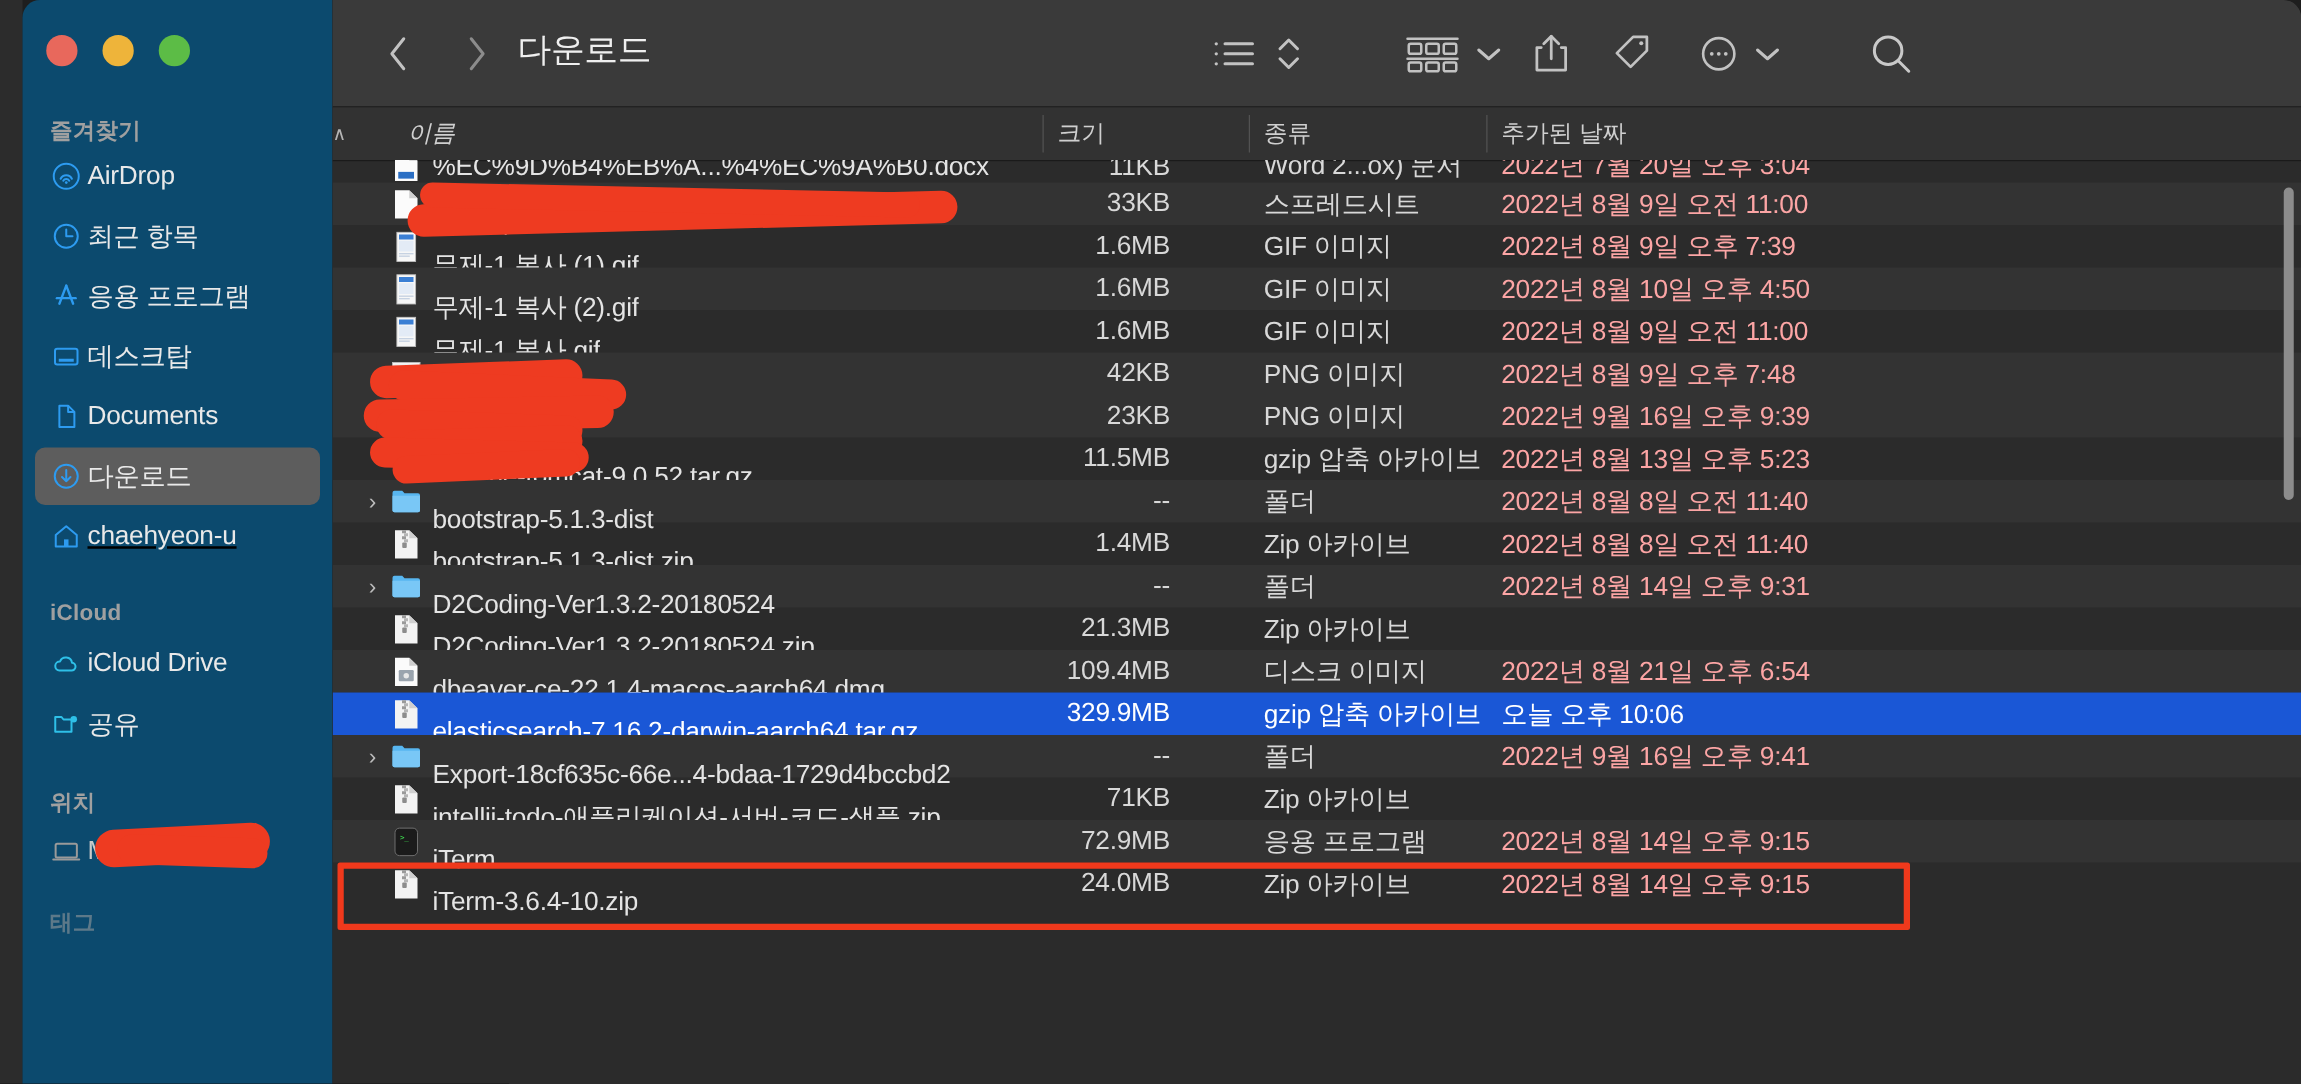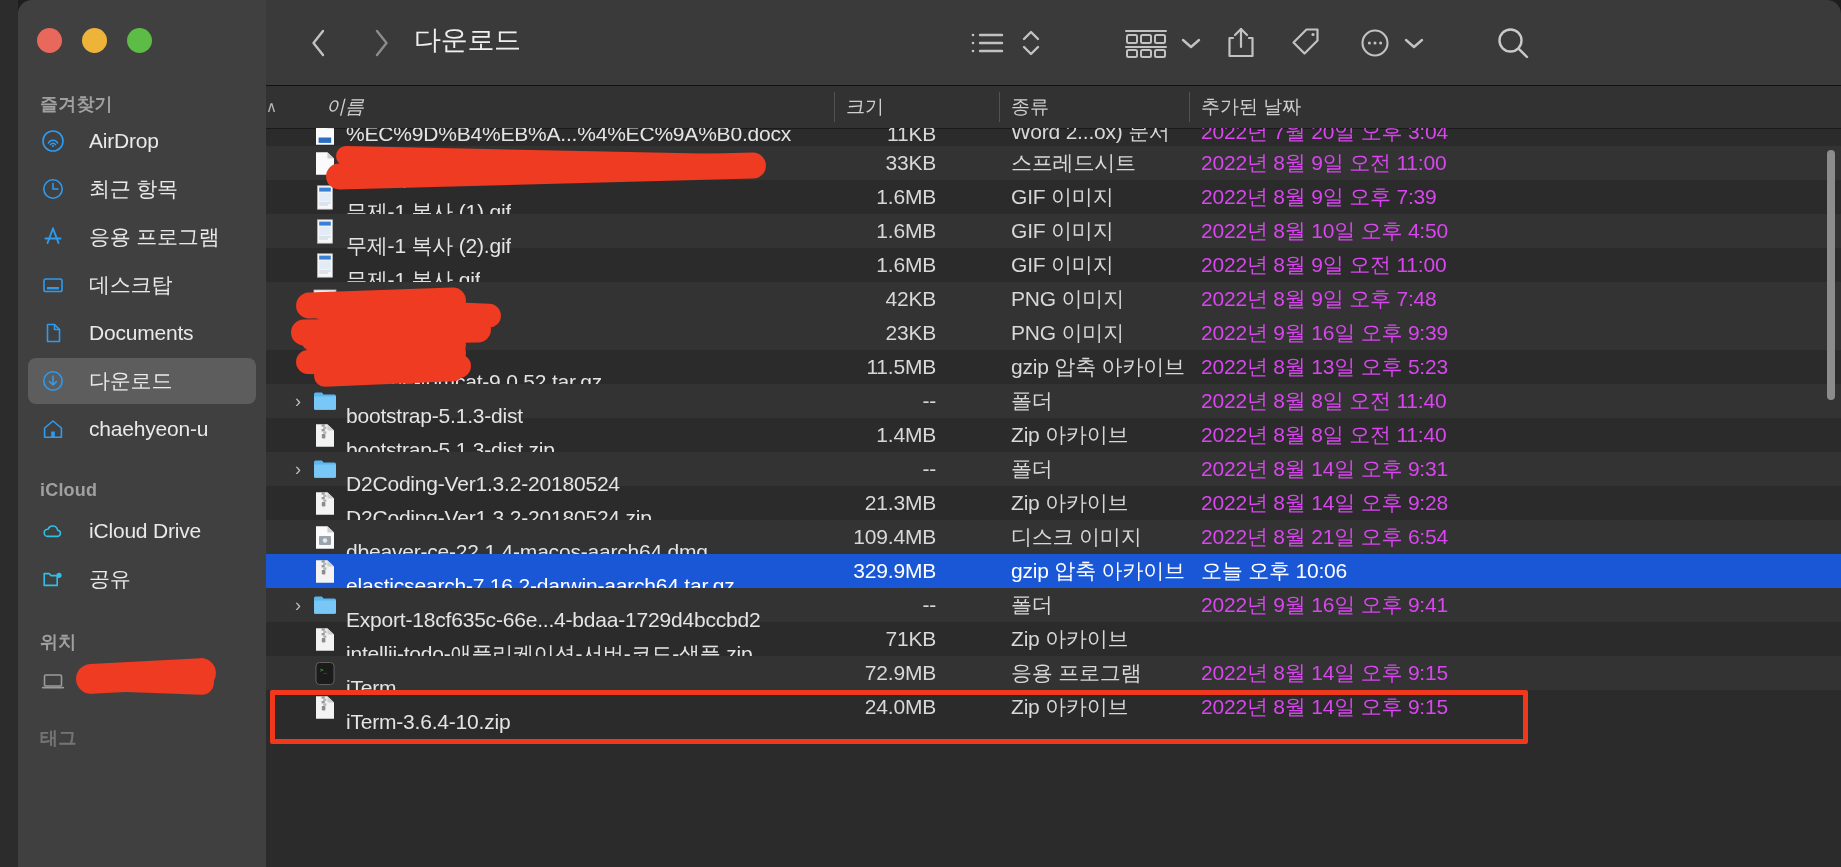--- a/index.html
+++ b/index.html
@@ -23,21 +23,21 @@
     background: #1e1e1e;
     overflow: hidden;
   }
 
   
   #sidebar {
     position: absolute;
     left: 18px; top: 0;
     width: 248px;
     height: 867px;
-    background: #404040;
+    background: #0c4a6e;
     border-top-left-radius: 14px;
     box-sizing: border-box;
     overflow: hidden;
   }
   #sidebar-edge-left {
     position: absolute;
     left: 0; top: 0;
     width: 18px; height: 867px;
     background: #2c2c2c;
   }
@@ -68,21 +68,21 @@
     letter-spacing: 0.2px;
   }
   .sb-item {
     display: flex;
     align-items: center;
     height: 46px;
     margin: 0 10px 0 10px;
     padding-left: 12px;
     border-radius: 8px;
     box-sizing: border-box;
-    gap: 23px;
+    gap: 4px;
   }
   .sb-item.selected { background: #5d5d5d; }
   .sb-icon {
     width: 26px; height: 26px;
     display: flex;
     align-items: center;
     justify-content: center;
     flex: 0 0 26px;
   }
   .sb-label {
@@ -225,21 +225,21 @@
   .row.selected .cell-date { color: #ffffff; }
   .cell-kind {
     position: absolute;
     left: 745px;
     color: #d8d8d8;
     white-space: nowrap;
   }
   .cell-date {
     position: absolute;
     left: 935px;
-    color: #d946ef;
+    color: #fca5a5;
     white-space: nowrap;
   }
 
   
   .scribble {
     position: absolute;
     background: #ee3b21;
     border-radius: 22px;
     pointer-events: none;
   }
@@ -347,21 +347,21 @@
     <div class="sb-item selected" style="position:absolute; top:358px; width:228px;">
       <span class="sb-icon">
         <svg width="24" height="24" viewBox="0 0 24 24" fill="none" stroke="#2d9bf0" stroke-width="1.6">
           <circle cx="12" cy="12" r="9.2"></circle>
           <path d="M12 7v9m0 0l-3.4-3.4M12 16l3.4-3.4" stroke-linecap="round" stroke-linejoin="round"></path>
         </svg>
       </span>
       <span class="sb-label">다운로드</span>
     </div>
 
-    <div class="sb-item" style="position:absolute; top:406px; width:228px;">
+    <div class="sb-item" style="position:absolute; top:406px; width:228px;text-decoration:underline;">
       <span class="sb-icon">
         <svg width="24" height="24" viewBox="0 0 24 24" fill="none" stroke="#2d9bf0" stroke-width="1.6" stroke-linejoin="round">
           <path d="M3.6 11L12 4l8.4 7v9.2h-16.8z"></path>
           <rect x="10.2" y="14.5" width="3.6" height="5.7" fill="#2d9bf0" stroke="none"></rect>
         </svg>
       </span>
       <span class="sb-label">chaehyeon-u</span>
     </div>
 
     <div class="sb-section" style="top:480px;">
@@ -680,21 +680,20 @@
               <rect x="7.6" y="1.2" width="3.2" height="2.4" fill="#9a9a9a"></rect>
               <rect x="9.2" y="3.6" width="3.2" height="2.4" fill="#b5b5b5"></rect>
               <rect x="7.6" y="6" width="3.2" height="2.4" fill="#9a9a9a"></rect>
               <rect x="9.2" y="8.4" width="3.2" height="2.4" fill="#b5b5b5"></rect>
               <rect x="7.8" y="11" width="3.6" height="4.4" rx="0.8" fill="#8c8c8c"></rect>
             </svg>
           </span>
           <span class="cell-name">D2Coding-Ver1.3.2-20180524.zip</span>
           <span class="cell-size">21.3MB</span>
           <span class="cell-kind">Zip 아카이브</span>
-          <span class="cell-date">2022년 8월 14일 오후 9:28</span>
         </div>
         <div class="row alt">
           <span class="cell-disclose"></span>
           <span class="cell-icon">
             <svg width="22" height="25" viewBox="0 0 22 25">
               <path d="M2 1.2h11.4L20 7.6v16.2H2z" fill="#fbfbfb"></path>
               <path d="M13.4 1.2L20 7.6h-6.6z" fill="#cfcfcf"></path>
               <rect x="5" y="11" width="12" height="9" rx="1" fill="#9aa4ae"></rect>
               <circle cx="11" cy="15.5" r="2.2" fill="#e8e8e8"></circle>
             </svg>

